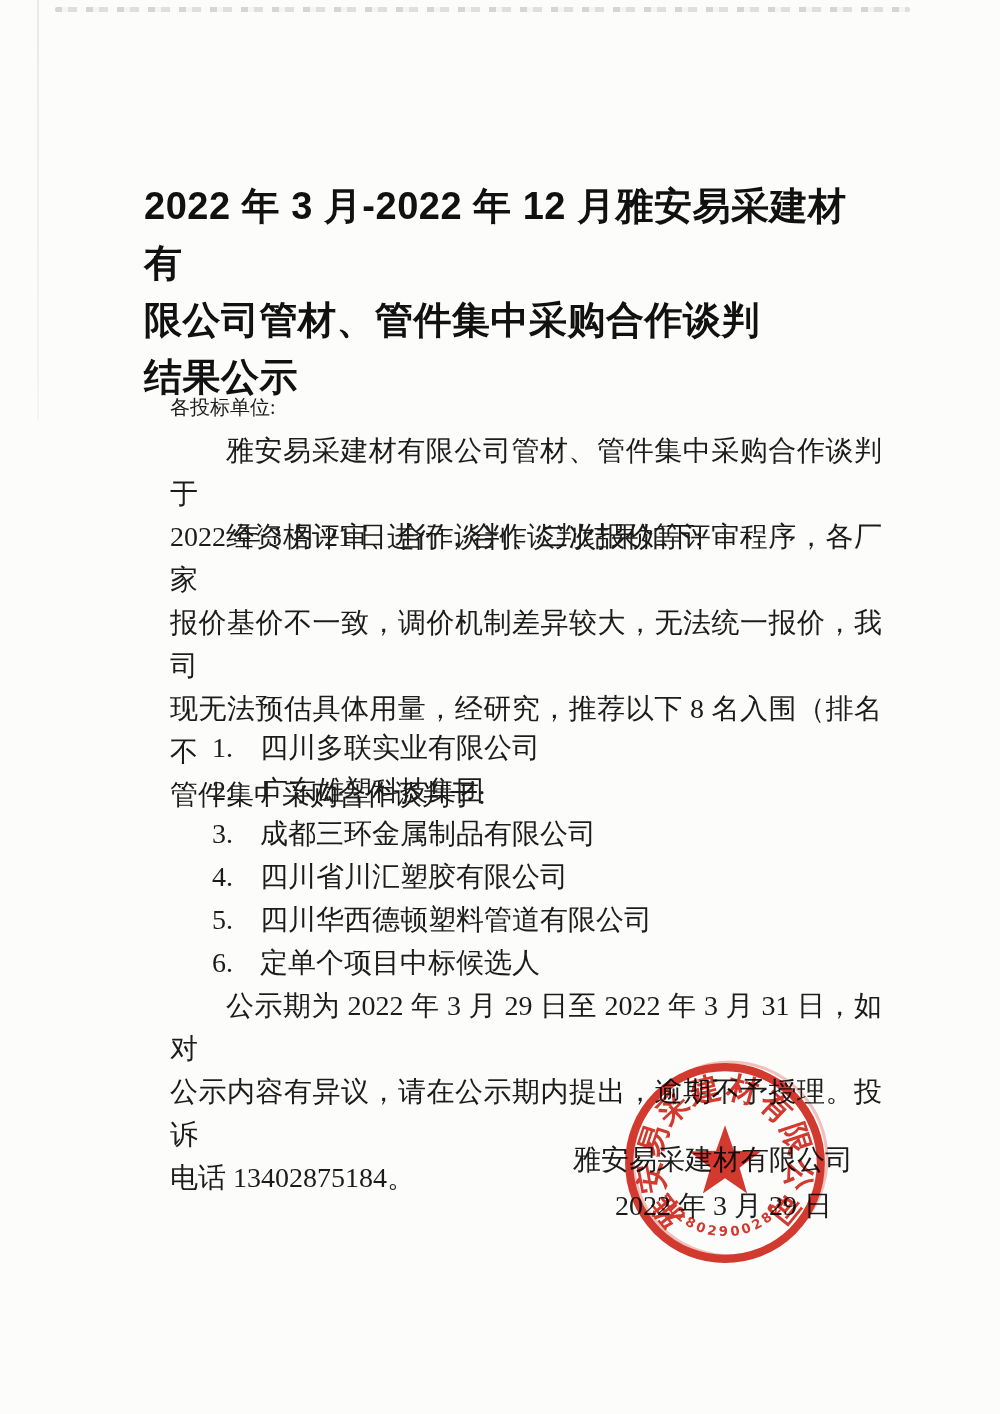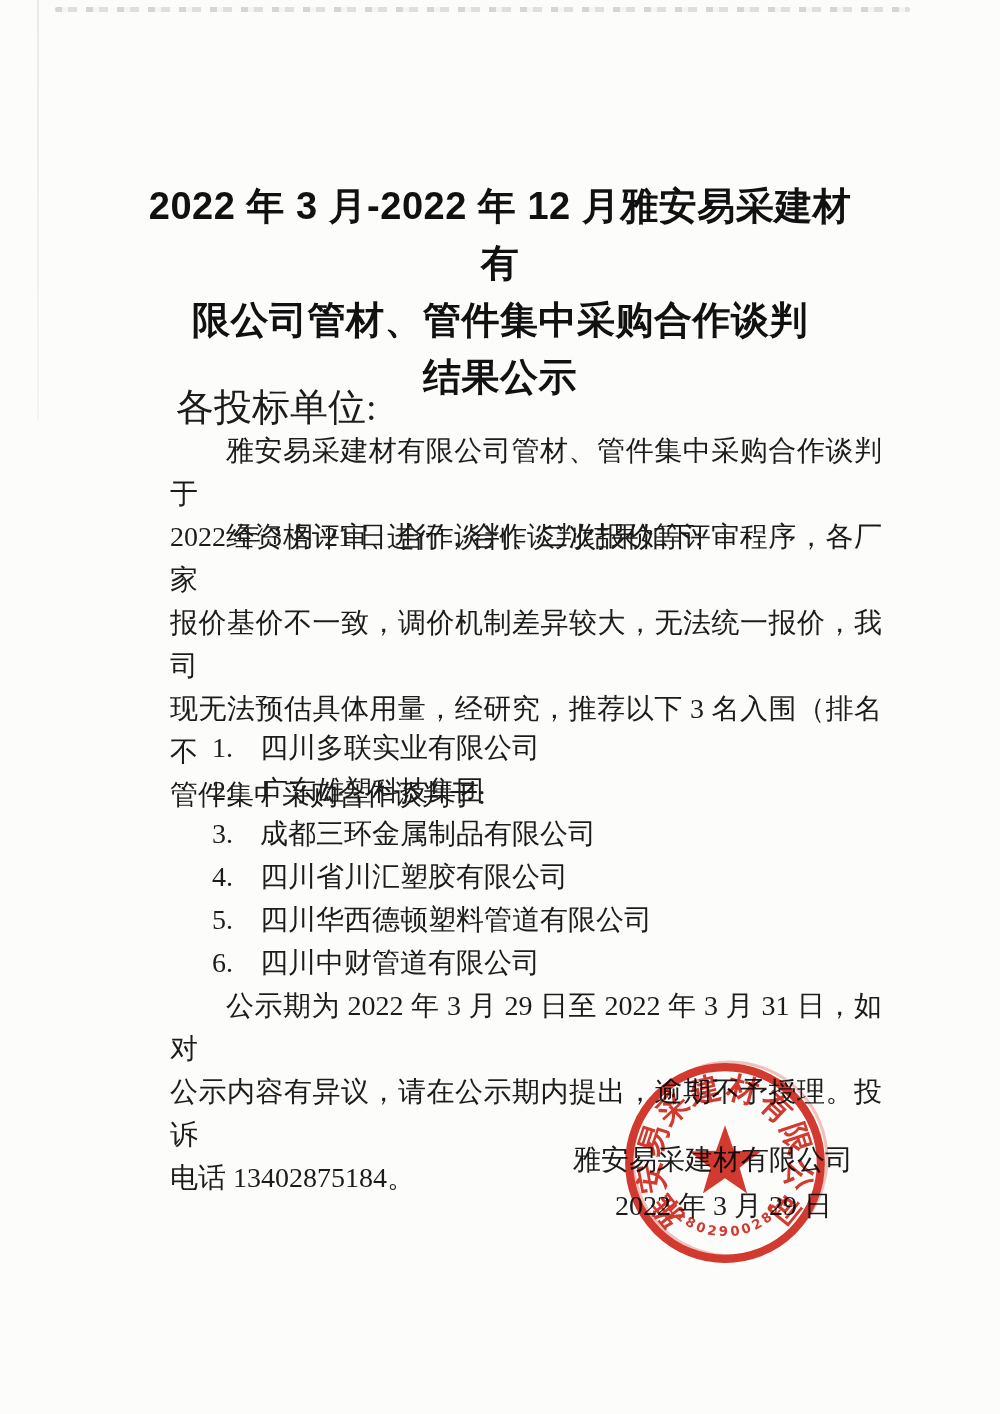--- a/index.html
+++ b/index.html
@@ -20,31 +20,30 @@
       rgba(130,135,140,0.45) 13px 22px, rgba(200,200,200,0.05) 22px 31px);
     border-radius: 2px;
     opacity: .55;
   }
   .scan-left {
     position: absolute; top: 0; left: 37px; width: 2px; height: 420px;
     background: linear-gradient(#e9e9e5, #f4f4f1);
   }
   .title {
     position: absolute; left: 144px; width: 712px; top: 178px;
-    text-align: center;
     font-family: "Liberation Sans", "DejaVu Sans", sans-serif;
     font-weight: bold;
     font-size: 38px;
     line-height: 57px;
     color: #111;
     letter-spacing: 0.5px;
   }
   .bodyline {
-    position: absolute; left: 176px; width: 712px;
-    font-size: 38px; line-height: 43px;
+    position: absolute; left: 170px; width: 712px;
+    font-size: 20px; line-height: 43px;
   }
   .block { position: absolute; left: 170px; width: 712px; font-size: 28px; line-height: 43px; font-family: Liberation Serif, serif; }
   .jfull { text-align: justify; text-align-last: justify; }
   .jend  { text-align: left; white-space: pre; }
   .indent { text-indent: 56px; }
   .witem { padding-left: 42px; }
   .wno { display: inline-block; width: 48px; }
   .sig-company { position: absolute; left: 573px; top: 1138px; font-size: 28px; line-height: 43px; white-space: pre; }
   .sig-date    { position: absolute; left: 615px; top: 1184px; font-size: 28px; line-height: 43px; white-space: pre; }
   .seal {
@@ -83,42 +82,42 @@
   <div class="bodyline jend" style="top:386px">各投标单位:</div>
 
   <div class="block" style="top:429px">
     <div class="jfull indent">雅安易采建材有限公司管材、管件集中采购合作谈判于</div>
     <div class="jend">2022 年 3 月 21 日进行，合作谈判结果如下:</div>
   </div>
 
   <div class="block" style="top:515px">
     <div class="jfull indent">经资格评审、合作谈判、二次报价等评审程序，各厂家</div>
     <div class="jfull">报价基价不一致，调价机制差异较大，无法统一报价，我司</div>
-    <div class="jfull">现无法预估具体用量，经研究，推荐以下 3 名入围（排名不</div>
+    <div class="jfull">现无法预估具体用量，经研究，推荐以下 8 名入围（排名不</div>
     <div class="jend">管件集中采购合作谈判于:</div>
   </div>
 
   <div class="block" style="top:726px">
     <div class="witem">
       <span class="wno">1.</span><span>四川多联实业有限公司</span>
     </div>
     <div class="witem">
       <span class="wno">2.</span><span>广东雄塑科技集团</span>
     </div>
     <div class="witem">
       <span class="wno">3.</span><span>成都三环金属制品有限公司</span>
     </div>
     <div class="witem">
       <span class="wno">4.</span><span>四川省川汇塑胶有限公司</span>
     </div>
     <div class="witem">
       <span class="wno">5.</span><span>四川华西德顿塑料管道有限公司</span>
     </div>
     <div class="witem">
-      <span class="wno">6.</span><span>四川中财管道有限公司</span>
+      <span class="wno">6.</span><span>定单个项目中标候选人</span>
     </div>
   </div>
 
   <div class="block" style="top:984px">
     <div class="jfull indent">公示期为 2022 年 3 月 29 日至 2022 年 3 月 31 日，如对</div>
     <div class="jfull">公示内容有异议，请在公示期内提出，逾期不予授理。投诉</div>
     <div class="jend">电话 13402875184。</div>
   </div>
 
   <div class="sig-company">雅安易采建材有限公司</div>

